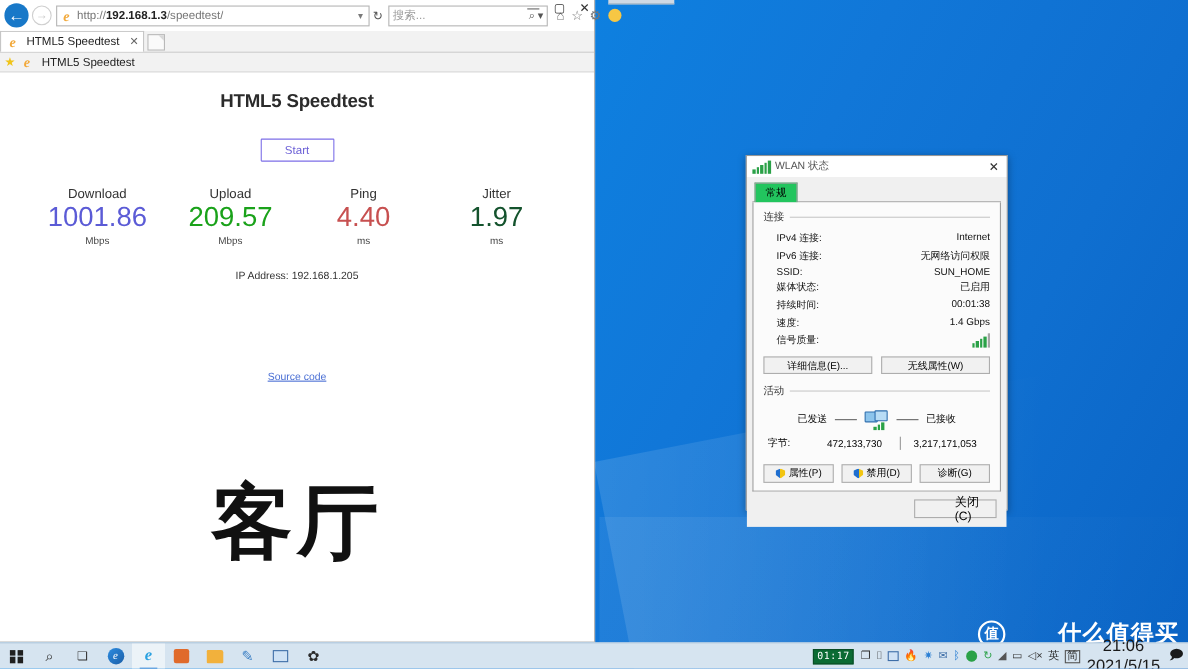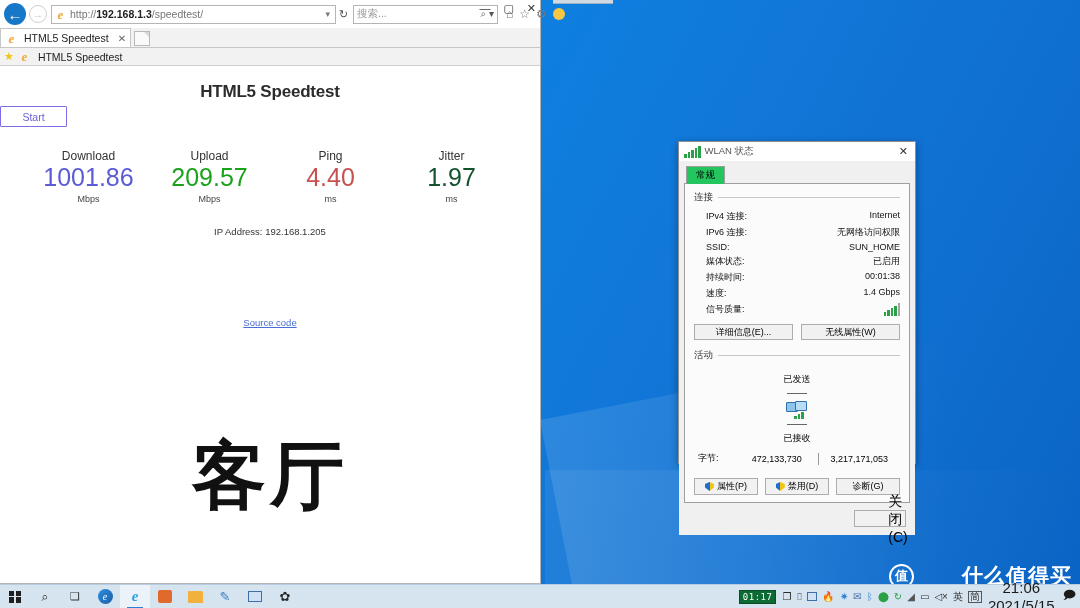--- a/index.html
+++ b/index.html
@@ -141,21 +141,21 @@
   }
   .star-ico { color: #f0c419; font-size: 11px; }
 
   .ie-content {
     flex: 1; background: #fff; position: relative; overflow: hidden;
   }
   .st-title {
     text-align: center; font-size: 17px; font-weight: bold;
     color: #2b2b2b; margin-top: 16px; letter-spacing: -0.2px;
   }
-  .st-startwrap { display: flex; margin-top: 4px; }
+  .st-startwrap { display: flex; justify-content: center; margin-top: 24px; }
   .st-start {
     width: 67px; height: 21px; border: 1px solid #7d6fe8;
     background: #fff; color: #6b5fd6; font-size: 10.5px;
     display: flex; align-items: center; justify-content: center;
     border-radius: 1px;
   }
   .st-metrics {
     display: flex; justify-content: space-around;
     margin-top: 22px; padding: 0 28px;
   }
@@ -219,21 +219,21 @@
   .kv .v { flex: 1; text-align: right; color: #111; }
   .btnrow { display: flex; gap: 8px; margin-top: 7px; }
   .w-btn {
     flex: 1; height: 16px; background: #f1f1f1; border: 1px solid #adadad;
     font-size: 9px; display: flex; align-items: center; justify-content: center;
     gap: 3px;
   }
   .activity-head { margin-top: 9px; }
   .act-diagram {
     display: flex; align-items: center; justify-content: center;
-    gap: 7px; margin-top: 7px; font-size: 9px; flex-direction: column;
+    gap: 7px; margin-top: 7px; font-size: 9px;
   }
   .dash { width: 20px; height: 1px; background: #666; }
   .bytes-row {
     display: flex; align-items: center; font-size: 9px; margin-top: 7px;
   }
   .bytes-row .bk { width: 42px; padding-left: 4px; }
   .bytes-row .bv1 { flex: 1; text-align: center; }
   .bytes-row .sep { width: 1px; height: 12px; background: #999; }
   .bytes-row .bv2 { flex: 1; text-align: center; }
   .btnrow3 { display: flex; gap: 7px; margin-top: 13px; }
@@ -241,22 +241,22 @@
   .shield {
     width: 9px; height: 9px; display: inline-block;
     background: linear-gradient(90deg,#1f6fd0 50%, #f2c511 50%);
     clip-path: polygon(50% 0,100% 22%,100% 62%,50% 100%,0 62%,0 22%);
   }
   .wl-footer {
     flex: none; padding: 7px 9px 8px 9px; display: flex; justify-content: flex-end;
     background: #f0f0f0;
   }
   .close-btn {
-    width: 52px; height: 17px; background: #f1f1f1; border: 1px solid #adadad;
-    font-size: 14px; display: flex; align-items: center; justify-content: center; padding-left: 36px;
+    width: 75px; height: 17px; background: #f1f1f1; border: 1px solid #adadad;
+    font-size: 11px; display: flex; align-items: center; justify-content: center; padding-left: 36px;
   }
   
   .bars { display: inline-flex; align-items: flex-end; gap: 1px; height: 13px; }
   .bars i { width: 2.5px; display: block; }
   .bars i.on { background: #2aa147; }
   .bars i.off { background: #a6a6a6; }
   .pcicon {
     width: 22px; height: 16px; position: relative; display: inline-block;
   }
   .pcicon .m1, .pcicon .m2 {

